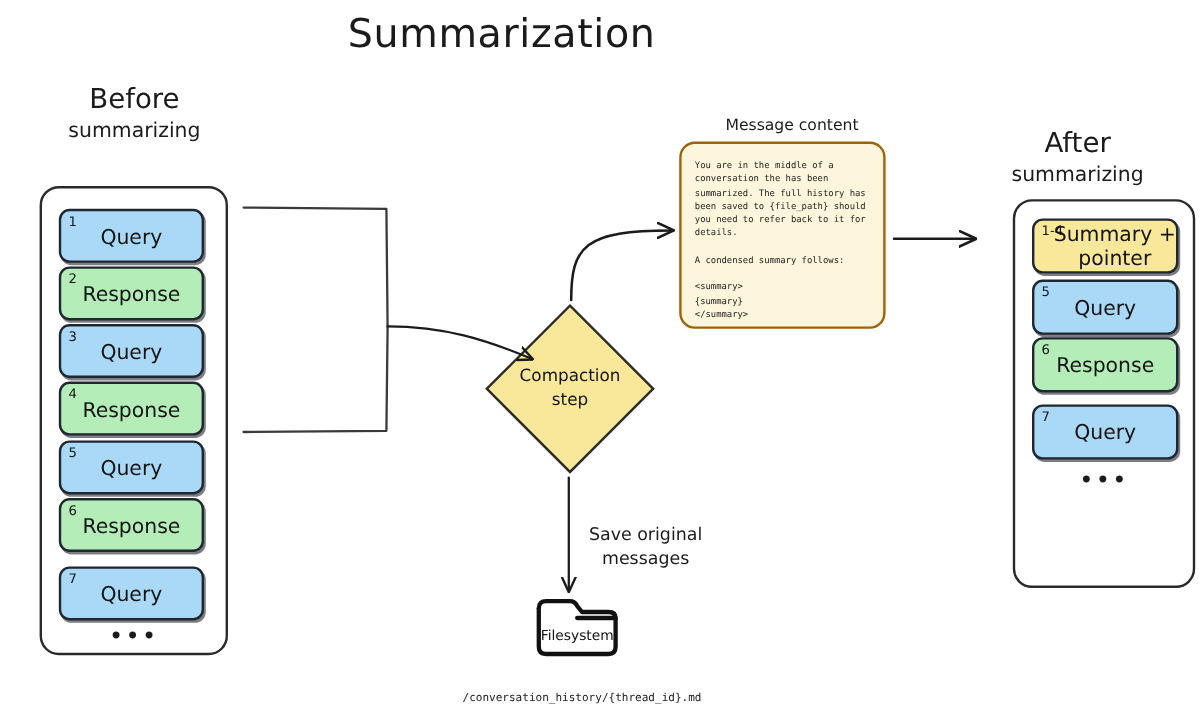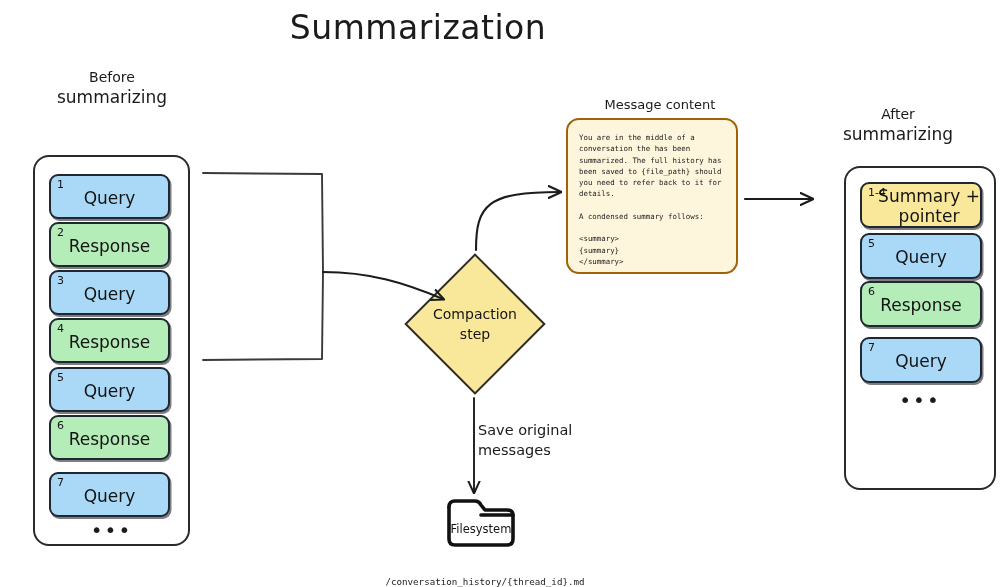--- a/index.html
+++ b/index.html
@@ -30,21 +30,21 @@
     font-family: "DejaVu Sans", sans-serif;
     font-weight: 400;
   }
 
   
   .col-heading {
     text-align: center;
     color: #1b1b1b;
     line-height: 1.32;
   }
-  .col-heading .l1 { font-size: 14px; display:block; }
+  .col-heading .l1 { font-size: 23px; display:block; }
   .col-heading .l2 { font-size: 17px; display:block; }
 
   #before-heading { left: 22px; top: 68px; width: 180px; }
   #after-heading  { left: 808px; top: 105px; width: 180px; }
 
   
   .container-box {
     border: 2px solid #2a2a2a;
     border-radius: 16px;
     background: #ffffff;
@@ -134,22 +134,23 @@
     width: 140px;
     transform: translateY(-50%);
     text-align: center;
     font-size: 14px;
     line-height: 1.45;
     color: #141414;
   }
 
   
   #save-label {
-    left: 478px; top: 421px;
+    left: 478px; top: 437px;
     width: 120px;
+    text-align: center;
     font-size: 14.5px;
     line-height: 1.35;
     color: #1b1b1b;
   }
 
   
   #folder-wrap { left: 441px; top: 497px; width: 80px; height: 52px; }
   #folder-label {
     position: absolute;
     left: 0; top: 25px;

